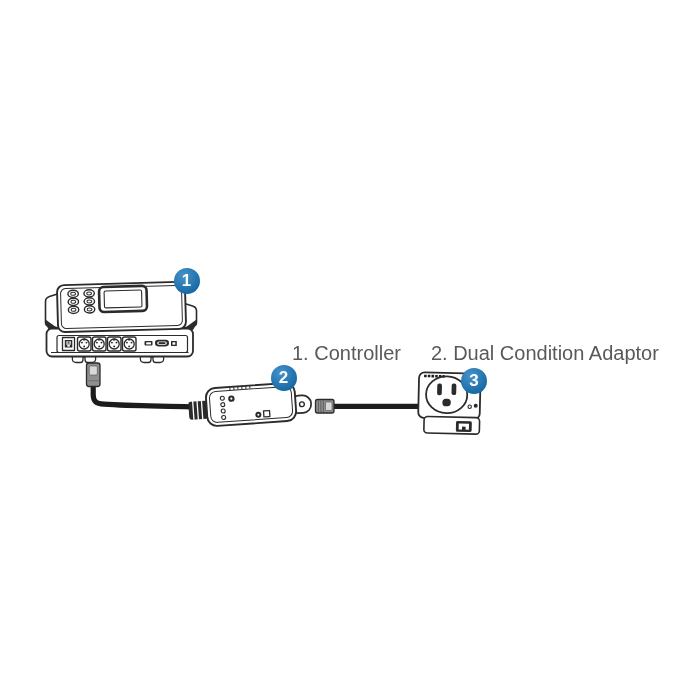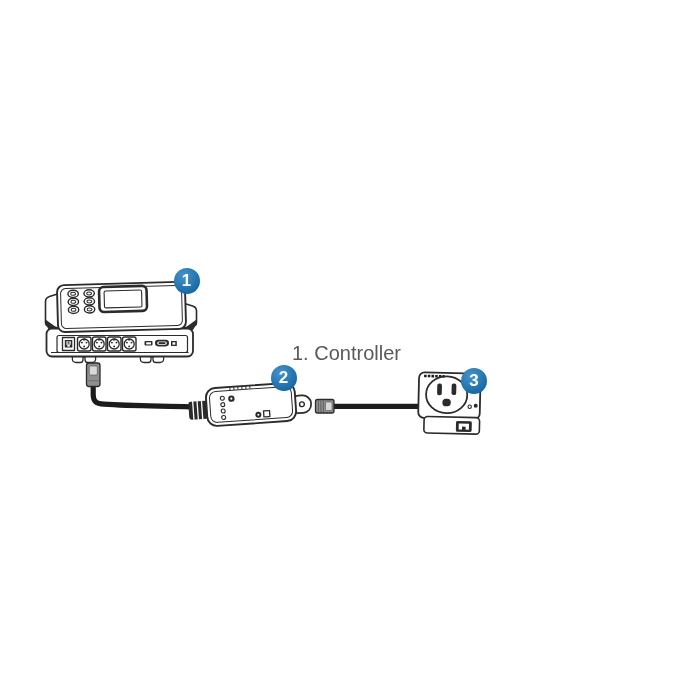--- a/index.html
+++ b/index.html
@@ -205,16 +205,17 @@
     </g>
   </svg>
 
   <div class="badge" style="left:173.5px;top:268px;">1</div>
   <div class="badge" style="left:270.5px;top:364.5px;">2</div>
   <div class="badge" style="left:461px;top:367.5px;">3</div>
 
   <div class="legend">
     <div class="row1">
       <span>1. Controller</span>
+      <span>2. Dual Condition Adaptor</span>
     </div>
   </div>
 
 </div>
 
 </body></html>

